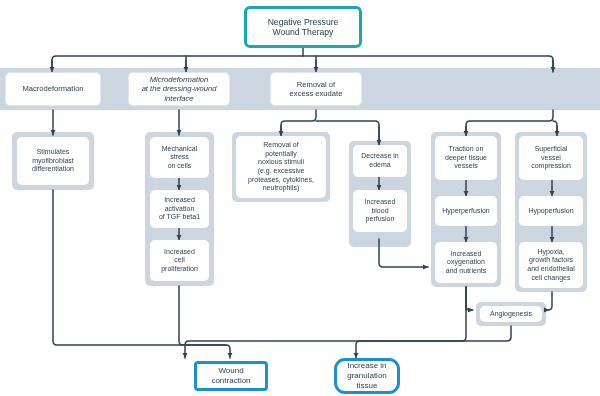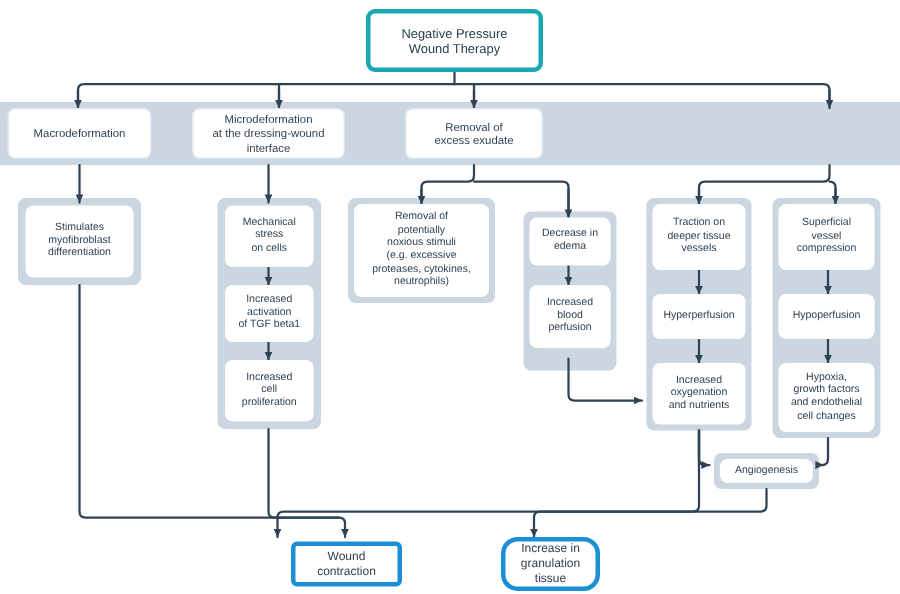--- a/index.html
+++ b/index.html
@@ -149,21 +149,21 @@
 
       <path d="M466,287 L466,337 Q466,341 462,341 L360,341 Q356,341 356,345 L356,358" marker-end="url(#ah)"></path>
     </g>
   </svg>
 
   <div class="node root" style="left:244px; top:6px; width:118px; height:42px; white-space:pre-line;">Negative Pressure
 Wound Therapy</div>
 
   <div class="node n-sm plain" style="left:5px; top:72px; width:96px; height:34px; white-space:pre-line;text-align:right;">Macrodeformation</div>
 
-  <div class="node n-sm plain" style="left:128px; top:72px; width:102px; height:34px; white-space:pre-line;">Microdeformation
+  <div class="node n-sm plain" style="left:128px; top:72px; width:102px; height:34px; white-space:pre-line;font-style:italic;">Microdeformation
 at the dressing-wound
 interface</div>
 
   <div class="node n-sm plain" style="left:270px; top:72px; width:92px; height:34px; white-space:pre-line;">Removal of
 excess exudate</div>
 
 
   <div class="node n-xs" style="left:17px; top:137px; width:72px; height:48px; white-space:pre-line;">Stimulates
 myofibroblast
 differentiation</div>

